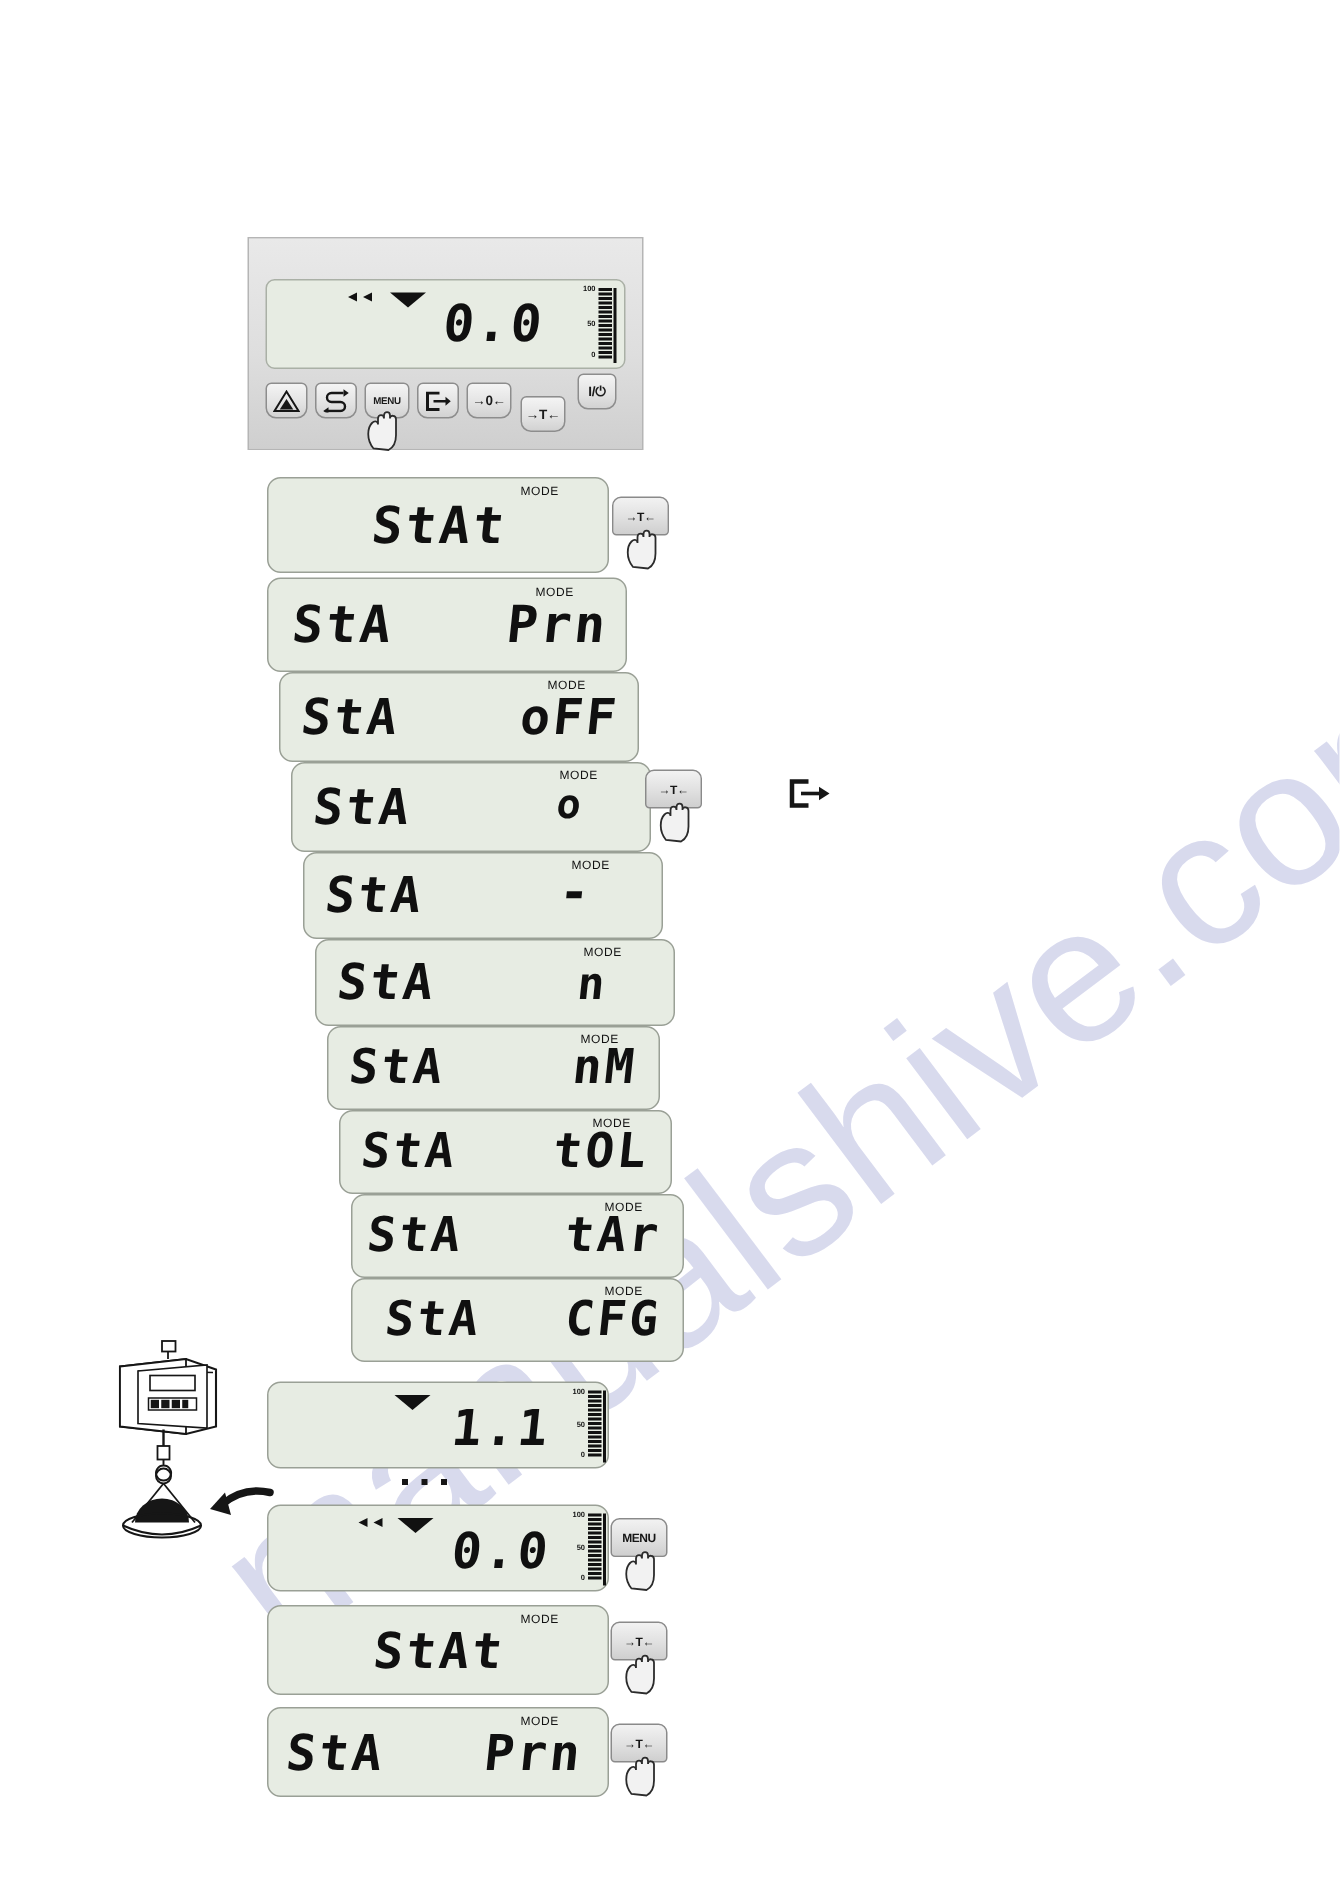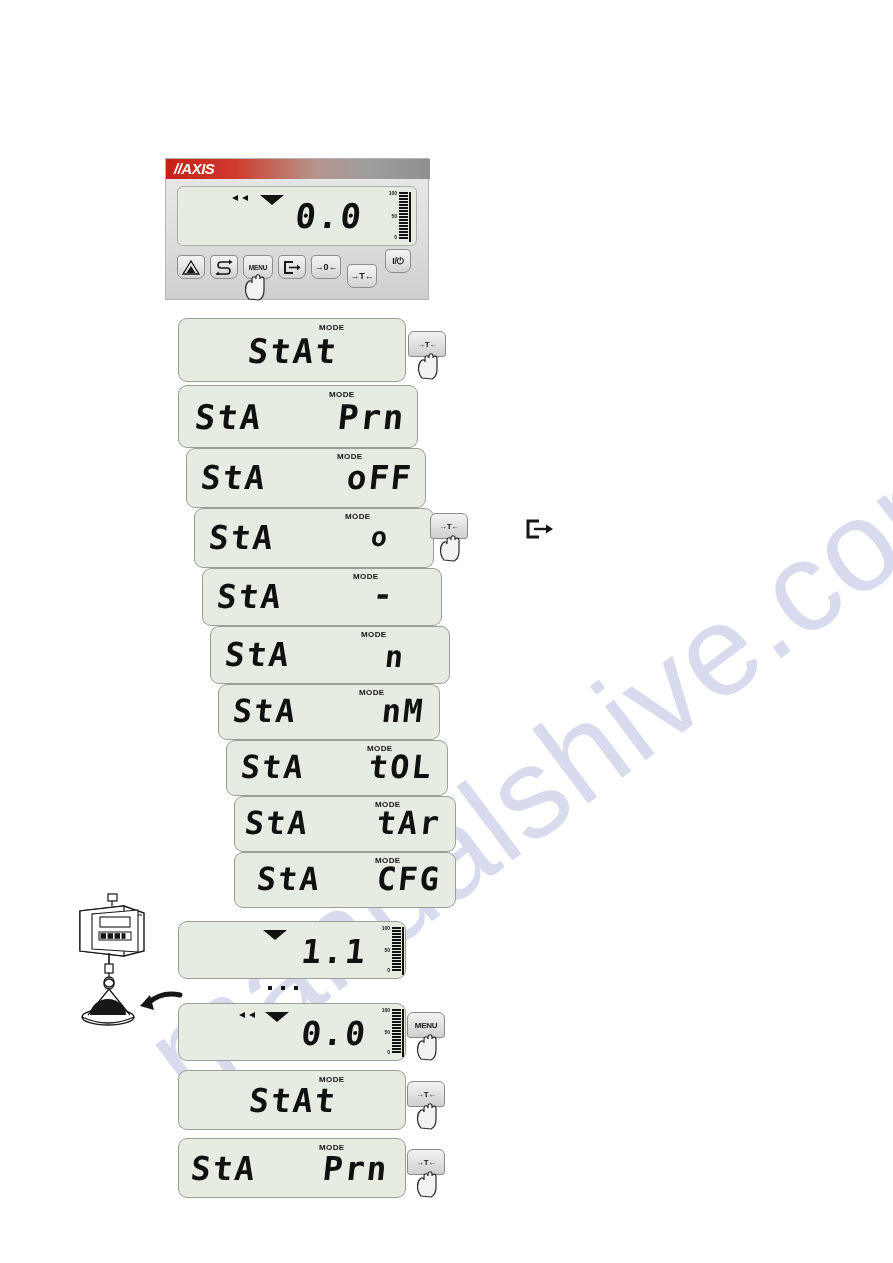--- a/index.html
+++ b/index.html
@@ -69,21 +69,21 @@
   
   .lcd{
     position:absolute;
     background:#e7ece3;
     border:1px solid #9aa096;
     border-radius:9px;
     box-sizing:border-box;
   }
   .lcd .mode-lbl{
     position:absolute;
-    font-size:8px;font-weight:bold;color:#121212;letter-spacing:.4px;
+    font-size:8px;font-weight:normal;color:#121212;letter-spacing:.4px;margin-left:28px;
   }
   .seg-skew{ transform:skewX(-6deg); }
 
   
   .segtext{
     font-family:"DejaVu Sans Mono", monospace;
     font-weight:bold;
     color:#101010;
     letter-spacing:2px;
   }
@@ -130,23 +130,20 @@
 </head>
 <body>
 
 <div class="watermark">
   <div class="wm-text wm-a">manualshive.com</div>
 </div>
 
 <div class="page">
 
   <div class="device">
-    <div class="device-logo-bar">
-      <span class="logo">//AXIS</span>
-    </div>
 
     <div class="device-lcd">
 
       <svg class="stab" style="left:52px;top:6px;" width="64" height="14">
         <polygon points="2,5 8,2 8,8" fill="#111"></polygon>
         <polygon points="12,5 18,2 18,8" fill="#111"></polygon>
         <polygon points="30,2 54,2 42,12" fill="#111"></polygon>
       </svg>
 
       <div class="segtext seg-skew" style="left:0;top:0;position:absolute;width:185px;text-align:right;font-size:34px;line-height:58px;">0.0</div>

